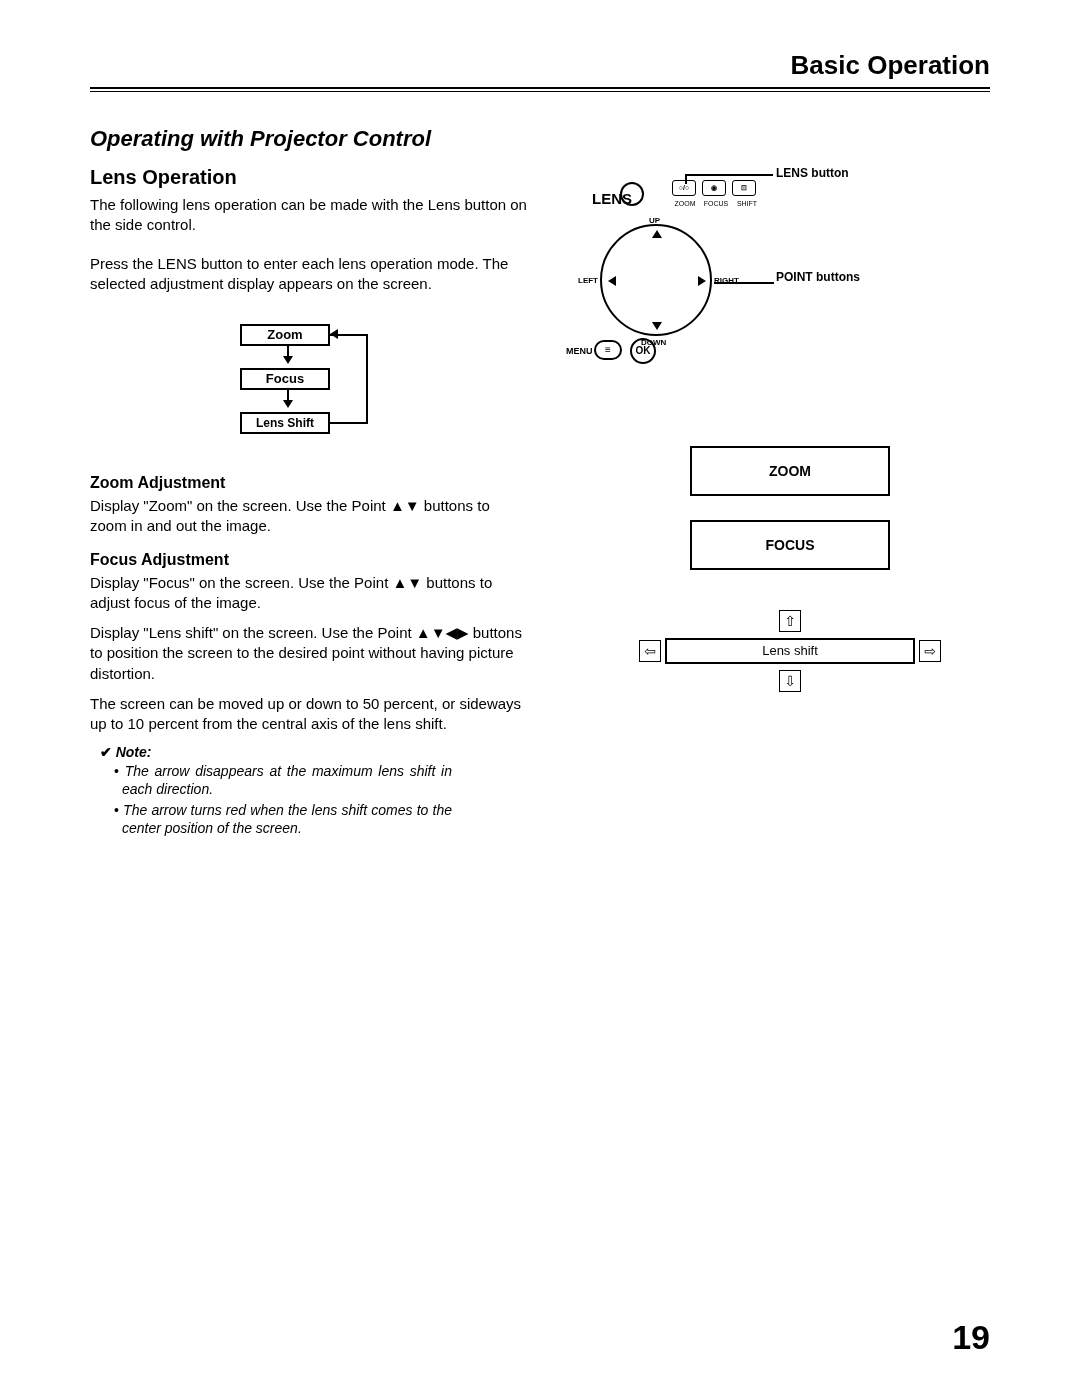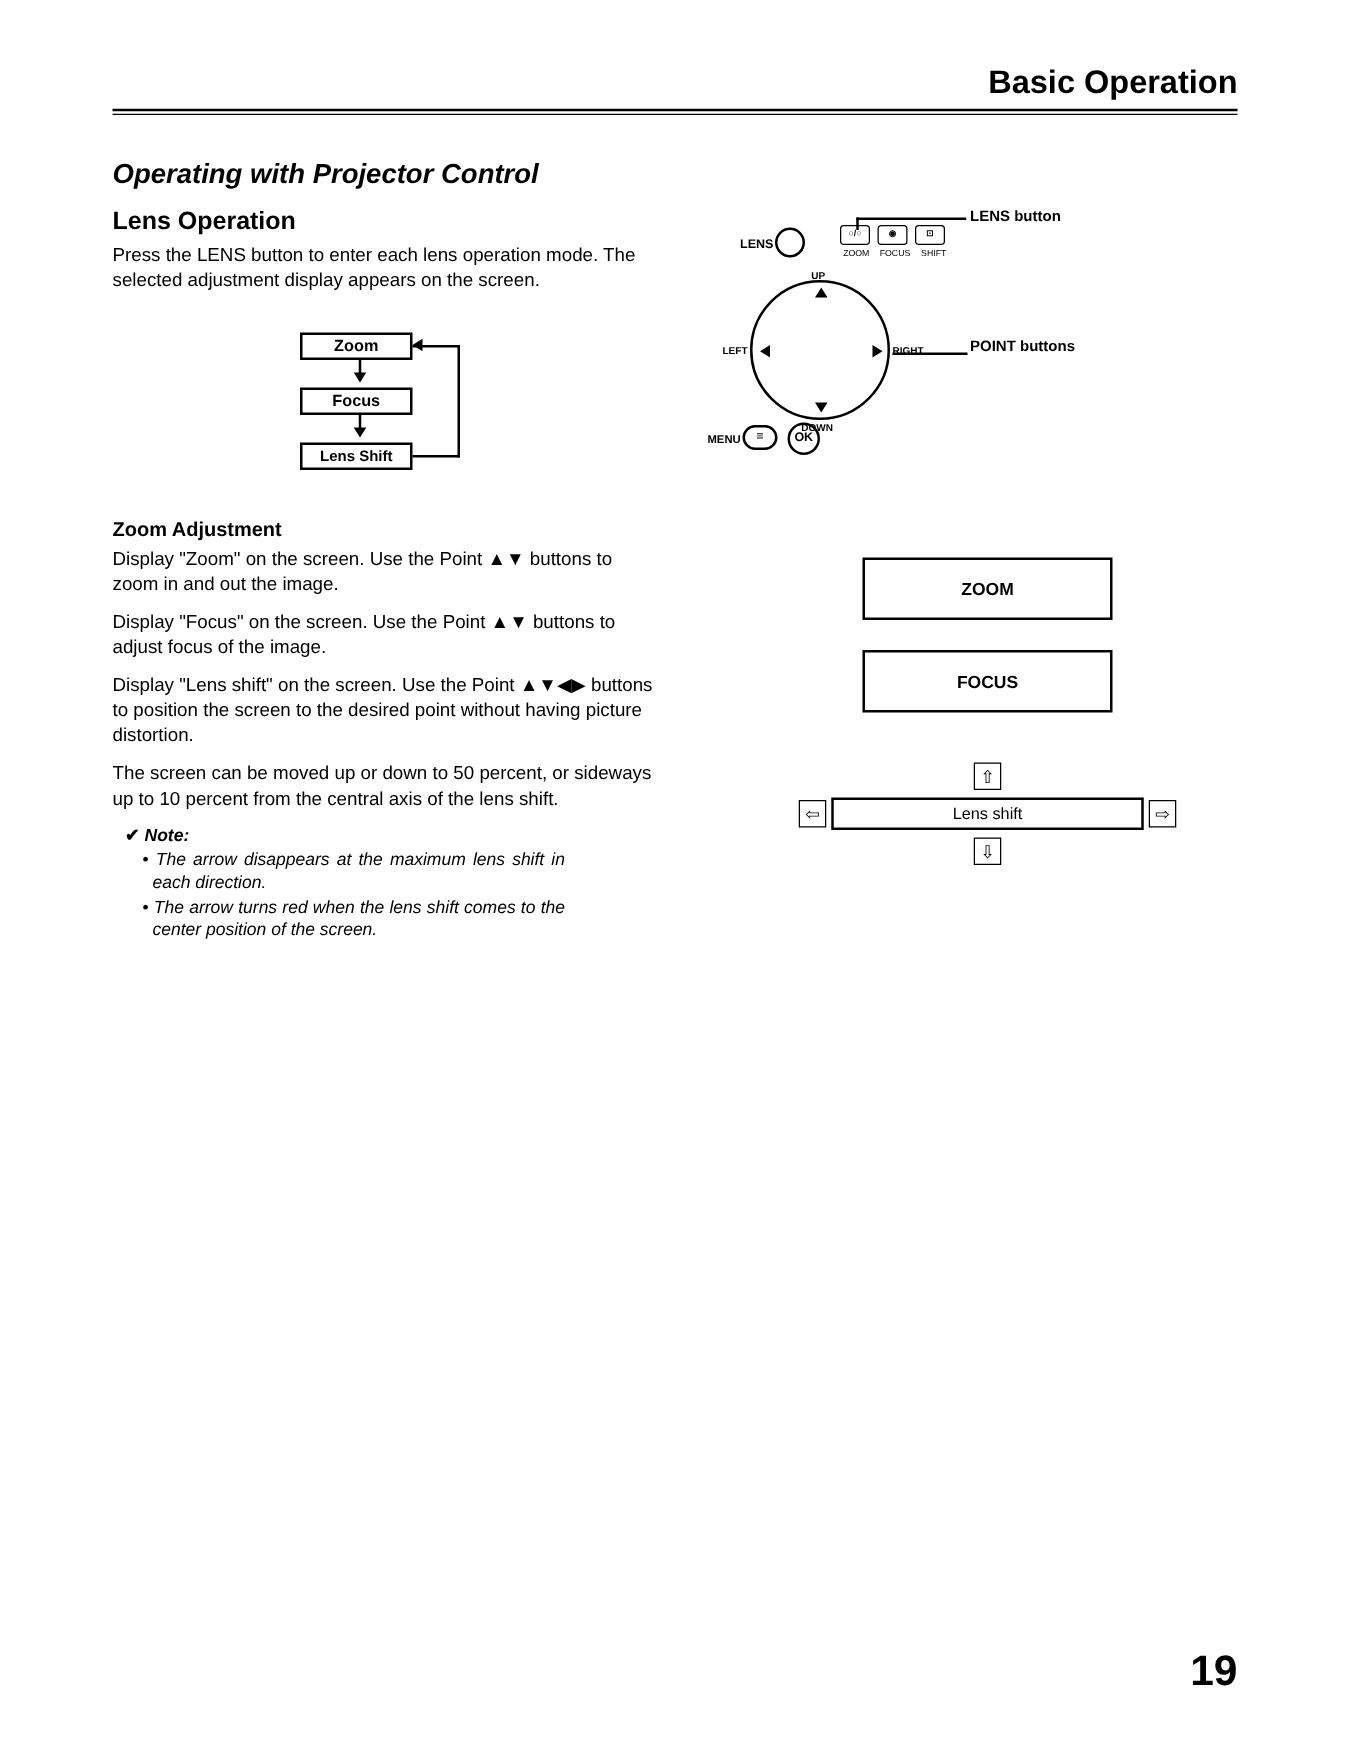--- a/index.html
+++ b/index.html
@@ -62,21 +62,21 @@
   .adj-heading { font-size: 16px; font-weight: bold; margin-top: 14px; margin-bottom: 4px; }
   .adj-text { font-size: 15px; line-height: 1.35; margin-bottom: 10px; }
   .note-block { margin-top: 10px; padding-left: 22px; }
   .note-label { font-size: 14px; font-weight: bold; font-style: italic; margin-left: -12px; }
   .note-label::before { content: "✔ "; font-style: normal; }
   .note-item { font-size: 14px; font-style: italic; line-height: 1.3; margin-top: 2px; padding-left: 10px; text-indent: -8px; text-align: justify; max-width: 340px; }
   .note-item::before { content: "• "; font-style: normal; }
 
   .sc-heading { font-size: 17px; font-weight: bold; margin-bottom: 8px; }
   .side-control-diagram { position: relative; width: 320px; height: 200px; margin-bottom: 80px; }
-  .lens-label { position: absolute; left: 2px; top: 24px; font-size: 10px; font-weight: bold; }
+  .lens-label { position: absolute; left: 2px; top: 24px; font-size: 15px; font-weight: bold; }
   .lens-btn { position: absolute; left: 30px; top: 16px; width: 24px; height: 24px; border: 2px solid #000; border-radius: 50%; }
   .dpad-circle { position: absolute; left: 10px; top: 58px; width: 112px; height: 112px; border: 2px solid #000; border-radius: 50%; }
   .dpad-lbl { position: absolute; font-size: 8px; font-weight: bold; }
   .dpad-lbl.up { left: 59px; top: 50px; }
   .dpad-lbl.dn { left: 51px; top: 172px; }
   .dpad-lbl.lt { left: -12px; top: 110px; font-size: 8px; }
   .dpad-lbl.rt { left: 124px; top: 110px; font-size: 8px; }
   .tri { position: absolute; width: 0; height: 0; }
   .tri.up { left: 62px; top: 64px; border-left: 5px solid transparent; border-right: 5px solid transparent; border-bottom: 8px solid #000; }
   .tri.dn { left: 62px; top: 156px; border-left: 5px solid transparent; border-right: 5px solid transparent; border-top: 8px solid #000; }
@@ -118,20 +118,21 @@
 
 <div class="header-title">Basic Operation</div>
 <hr class="hr-thick">
 <hr class="hr-thin">
 
 <div class="section-title">Operating with Projector Control</div>
 
 <div class="cols">
   <div class="left">
     <div class="sub-heading">Lens Operation</div>
+    <div class="body-text">The following lens operation can be made with the Lens button on the side control.</div>
     <div class="body-text last">Press the LENS button to enter each lens operation mode. The selected adjustment display appears on the screen.</div>
 
     <div class="mode-box-wrap">
       <div class="mode-stack">
         <div class="mode-box z">Zoom</div>
         <div class="line-v1"></div>
           <div class="arrow-v a1"></div>
         <div class="mode-box f">Focus</div>
         <div class="line-v2"></div>
           <div class="arrow-v a2"></div>
@@ -141,20 +142,21 @@
           <div class="ret-h2"></div>
         <div class="ret-arrow"></div>
       </div>
     </div>
 
     <div class="adj-heading">Zoom Adjustment</div>
     <div class="adj-text">
       <span>Display "Zoom" on the screen. Use the Point </span><span class="glyph">▲▼</span><span> buttons to zoom in and out the image.</span>
     </div>
 
+    <div class="adj-heading">Focus Adjustment</div>
     <div class="adj-text">
       <span>Display "Focus" on the screen. Use the Point </span><span class="glyph">▲▼</span><span> buttons to adjust focus of the image.</span>
     </div>
 
     <div class="adj-text">
       <span>Display "Lens shift" on the screen. Use the Point </span><span class="glyph">▲▼◀▶</span><span> buttons to position the screen to the desired point without having picture distortion.</span>
     </div>
     <div class="adj-text">The screen can be moved up or down to 50 percent, or sideways up to 10 percent from the central axis of the lens shift.</div>
 
     <div class="note-block">

